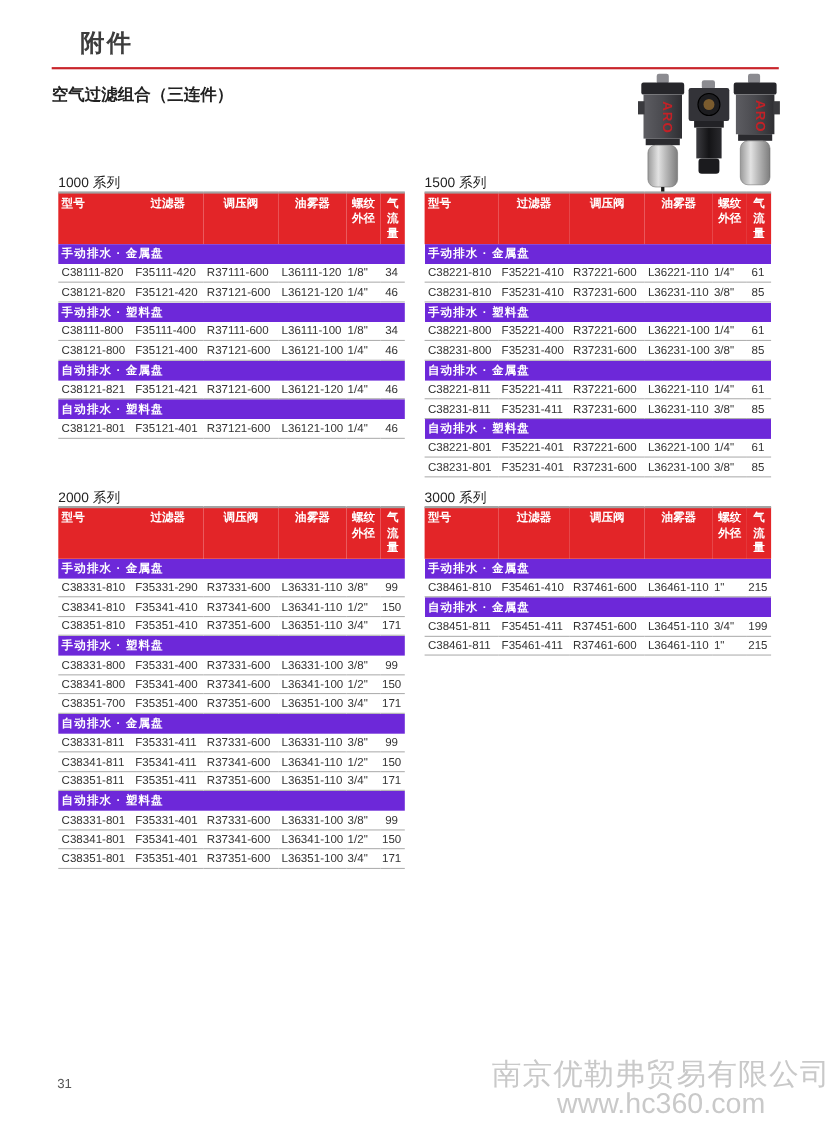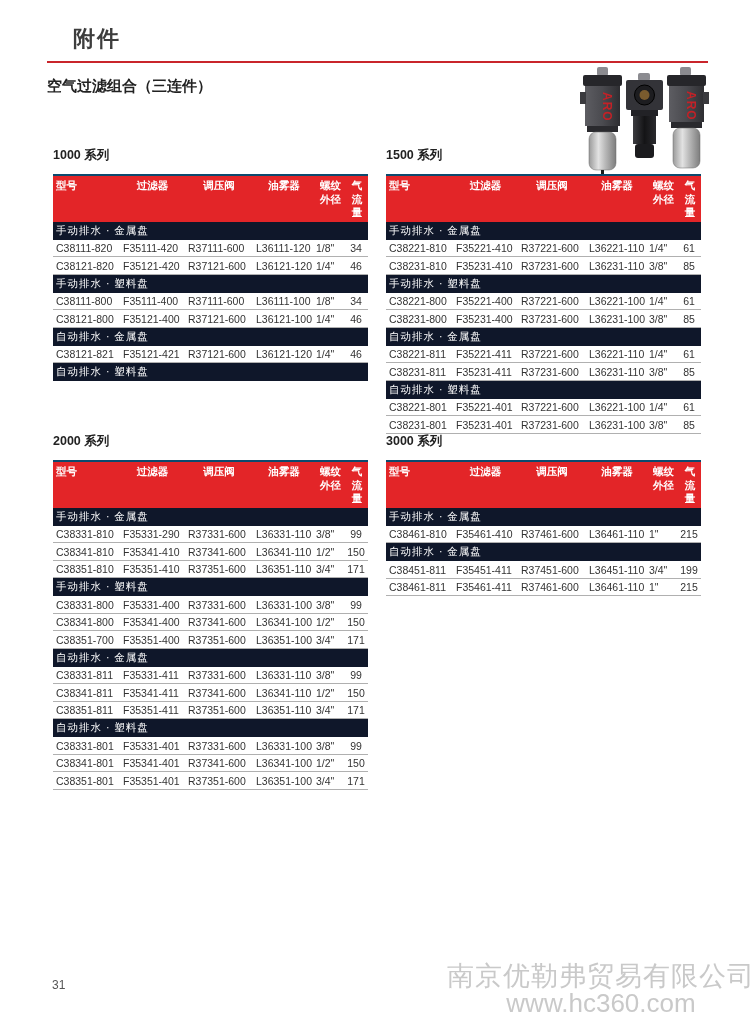--- a/index.html
+++ b/index.html
@@ -18,35 +18,35 @@
     background:#c9252b;
   }
   .subtitle {
     position:absolute; left:47px; top:77px;
     font-size:15px; color:#222; font-weight:bold;
   }
   .product-photo {
     position:absolute; left:576px; top:66px; width:137px; height:122px;
   }
   .series-label {
-    position:absolute; font-size:12.5px; color:#222; font-weight:bold;
+    position:absolute; font-size:12.5px; color:#222; font-weight:normal;margin-top:11px;
   }
   .tbl-wrap { position:absolute; width:315px; }
   table.tbl {
     width:315px; border-collapse:collapse; table-layout:fixed;
   }
   table.tbl th {
-    background:#e32528; border-top:2px solid #0c4a6e;
+    background:#e32528; border-top:2px solid #a3a3a3;
     color:#fff; font-size:10.5px; font-weight:bold;
     padding:3px 2px 2px 2px; vertical-align:top;
     white-space:pre-line; line-height:1.3; text-align:center;
   }
   table.tbl th.h0 { text-align:left; padding-left:3px; }
   table.tbl td.section {
-    background:#0f172a; color:#fff; font-size:10.5px; font-weight:normal;
+    background:#6d28d9; color:#fff; font-size:10.5px; font-weight:bold;
     padding:2px 3px; letter-spacing:1px; white-space:nowrap; overflow:hidden;
   }
   table.tbl td.data {
     background:#fff; color:#333; font-size:10.5px;
     padding:2.5px 2px 2px 3px; border-bottom:1px solid #b0b0b0;
     white-space:nowrap; overflow:hidden;
   }
   table.tbl td.c4 { text-align:left; padding-left:1px; }
   table.tbl td.c5 { text-align:center; padding-left:0; }
   .page-number {
@@ -192,20 +192,28 @@
             <td class="data c0">C38121-821</td>
             <td class="data c1">F35121-421</td>
             <td class="data c2">R37121-600</td>
             <td class="data c3">L36121-120</td>
             <td class="data c4">1/4"</td>
             <td class="data c5">46</td>
           </tr>
           <tr>
             <td colspan="6" class="section">自动排水 · 塑料盘</td>
           </tr>
+          <tr>
+            <td class="data c0">C38121-801</td>
+            <td class="data c1">F35121-401</td>
+            <td class="data c2">R37121-600</td>
+            <td class="data c3">L36121-100</td>
+            <td class="data c4">1/4"</td>
+            <td class="data c5">46</td>
+          </tr>
         </tbody>
       </table>
     </div>
 
   <div class="series-label" style="left:386px; top:147px;text-align:right;">1500 系列</div>
   <div class="tbl-wrap" style="left:386px; top:174px;">
       <table class="tbl">
         <colgroup>
           <col style="width: 67px;">
           <col style="width: 65px;">

